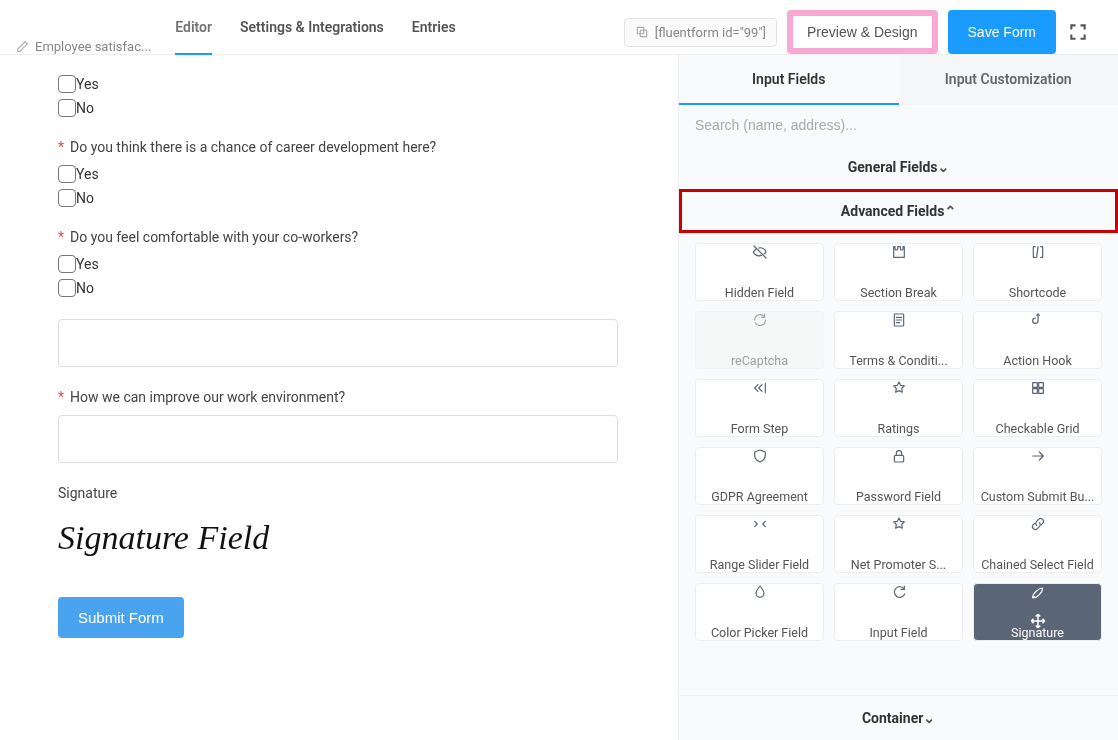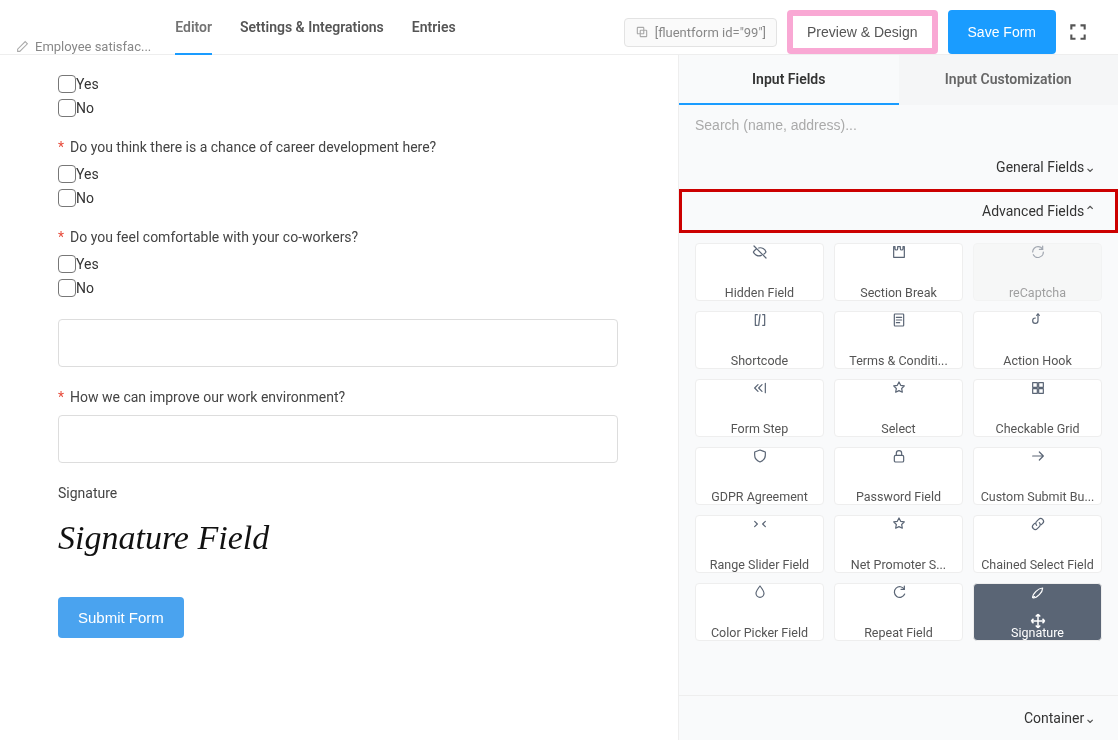--- a/index.html
+++ b/index.html
@@ -26,21 +26,21 @@
   .textarea { width:560px; height:48px; border:1px solid #ddd; border-radius:4px; }
   .sig-label { margin-bottom:18px; color:#444; }
   .sig-field { font-family: 'Brush Script MT', cursive; font-size: 34px; font-style: italic; color:#111; margin-bottom: 40px; }
   .submit { background:#4aa3ef; color:#fff; border:none; border-radius:4px; padding:12px 20px; font-size:15px; cursor:pointer; }
   .sidebar { width:440px; border-left:1px solid #eee; background:#f9fafb; display:flex; flex-direction:column; }
   .side-tabs { display:flex; background:#f5f6f7; }
   .side-tab { flex:1; text-align:center; padding:16px 0; font-weight:600; color:#666; cursor:pointer; font-size:14px; }
   .side-tab.active { color:#333; border-bottom:2px solid #1a9cff; background:#f9fafb; }
   .search { border:none; background:transparent; padding:12px 16px; width:100%; color:#404040; font-size:14px; }
   .search::placeholder { color:#aaa; }
-  .section-head { display:flex; justify-content:flex-end; align-items:center; padding:14px 22px; font-weight:400; color:#333; cursor:pointer; }
+  .section-head { display:flex; justify-content:center; align-items:center; padding:14px 22px; font-weight:700; color:#333; cursor:pointer; }
   .section-head.highlight { outline:3px solid #c00; outline-offset:-3px; }
   .chev { font-size:14px; color:#555; }
   .field-grid { display:grid; grid-template-columns: repeat(3, 1fr); gap:10px; padding: 10px 16px 16px; }
   .field-card { background:#fff; border:1px solid #eee; border-radius:4px; height:58px; display:flex; flex-direction:column; align-items:center; justify-content:space-between; gap:4px; cursor:pointer; font-size:12.5px; color:#555; padding:0 6px; }
   .field-card .ic { height:16px; display:flex; align-items:center; justify-content:center; color:#5a6575; }
   .field-card .lbl { white-space:nowrap; overflow:hidden; text-overflow:ellipsis; max-width:100%; }
   .field-card.disabled { opacity:.55; background:#f5f5f5; }
   .field-card.dragging { background:#5a6575; color:#fff; }
   .field-card.dragging .ic { color:#fff; }
 </style>
@@ -156,40 +156,40 @@
           <div class="lbl">Hidden Field</div>
         </div>
         <div class="field-card">
           <div class="ic">
             <svg width="16" height="16" viewBox="0 0 24 24" stroke="#5a6575" stroke-width="1.8" fill="none" stroke-linecap="round" stroke-linejoin="round">
               <path d="M10 4h4v3a2 2 0 104 0V4h2v16H4V4h2v3a2 2 0 104 0z"></path>
             </svg>
           </div>
           <div class="lbl">Section Break</div>
         </div>
+        <div class="field-card">
+          <div class="ic">
+            <svg width="16" height="16" viewBox="0 0 24 24" stroke="#5a6575" stroke-width="1.8" fill="none" stroke-linecap="round" stroke-linejoin="round">
+              <path d="M8 4H5v16h3M16 4h3v16h-3M12 4l-2 16"></path>
+            </svg>
+          </div>
+          <div class="lbl">Shortcode</div>
+        </div>
         <div class="field-card disabled">
           <div class="ic">
             <svg width="16" height="16" viewBox="0 0 24 24" stroke="#5a6575" stroke-width="1.8" fill="none" stroke-linecap="round" stroke-linejoin="round">
               <path d="M4 12a8 8 0 018-8 8 8 0 017 4M20 12a8 8 0 01-15 4"></path>
               <path d="M19 3v5h-5"></path>
             </svg>
           </div>
           <div class="lbl">reCaptcha</div>
         </div>
         <div class="field-card">
           <div class="ic">
             <svg width="16" height="16" viewBox="0 0 24 24" stroke="#5a6575" stroke-width="1.8" fill="none" stroke-linecap="round" stroke-linejoin="round">
-              <path d="M8 4H5v16h3M16 4h3v16h-3M12 4l-2 16"></path>
-            </svg>
-          </div>
-          <div class="lbl">Shortcode</div>
-        </div>
-        <div class="field-card">
-          <div class="ic">
-            <svg width="16" height="16" viewBox="0 0 24 24" stroke="#5a6575" stroke-width="1.8" fill="none" stroke-linecap="round" stroke-linejoin="round">
               <rect x="5" y="3" width="14" height="18" rx="1"></rect>
               <path d="M8 8h8M8 12h8M8 16h5"></path>
             </svg>
           </div>
           <div class="lbl">Terms &amp; Conditi...</div>
         </div>
         <div class="field-card">
           <div class="ic">
             <svg width="16" height="16" viewBox="0 0 24 24" stroke="#5a6575" stroke-width="1.8" fill="none" stroke-linecap="round" stroke-linejoin="round">
               <path d="M12 3v10a4 4 0 11-4-4"></path>
@@ -205,21 +205,21 @@
             </svg>
           </div>
           <div class="lbl">Form Step</div>
         </div>
         <div class="field-card">
           <div class="ic">
             <svg width="16" height="16" viewBox="0 0 24 24" stroke="#5a6575" stroke-width="1.8" fill="none" stroke-linecap="round" stroke-linejoin="round">
               <path d="M12 3l2.5 5 5.5.8-4 4 1 5.5L12 16l-5 2.3 1-5.5-4-4 5.5-.8z"></path>
             </svg>
           </div>
-          <div class="lbl">Select</div>
+          <div class="lbl">Ratings</div>
         </div>
         <div class="field-card">
           <div class="ic">
             <svg width="16" height="16" viewBox="0 0 24 24" stroke="#5a6575" stroke-width="1.8" fill="none" stroke-linecap="round" stroke-linejoin="round">
               <rect x="4" y="4" width="7" height="7"></rect>
               <rect x="13" y="4" width="7" height="7"></rect>
               <rect x="4" y="13" width="7" height="7"></rect>
               <rect x="13" y="13" width="7" height="7"></rect>
             </svg>
           </div>
@@ -282,21 +282,21 @@
           </div>
           <div class="lbl">Color Picker Field</div>
         </div>
         <div class="field-card">
           <div class="ic">
             <svg width="16" height="16" viewBox="0 0 24 24" stroke="#5a6575" stroke-width="1.8" fill="none" stroke-linecap="round" stroke-linejoin="round">
               <path d="M20 8a8 8 0 10.5 7"></path>
               <path d="M20 3v5h-5"></path>
             </svg>
           </div>
-          <div class="lbl">Repeat Field</div>
+          <div class="lbl">Input Field</div>
         </div>
         <div class="field-card dragging" style="position: relative;">
           <div class="ic">
             <svg width="16" height="16" viewBox="0 0 24 24" stroke="#fff" stroke-width="1.8" fill="none" stroke-linecap="round" stroke-linejoin="round">
               <path d="M4 20c0-4 2-6 5-9s7-5 10-5c0 3-2 7-5 10s-5 5-9 5z"></path>
               <path d="M4 20l3-1"></path>
             </svg>
           </div>
           <div class="lbl">Signature</div>
           <div style="position: absolute; top: 28px; left: 50%; transform: translateX(-50%);"><svg width="18" height="18" viewBox="0 0 24 24" fill="none" stroke="#fff" stroke-width="2">

